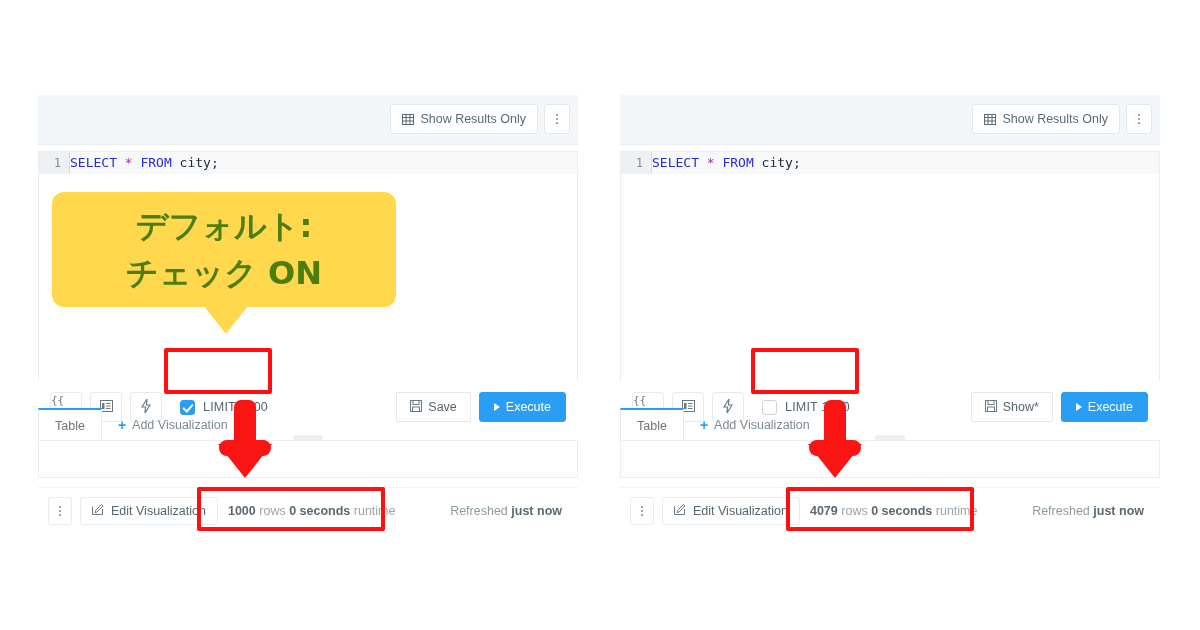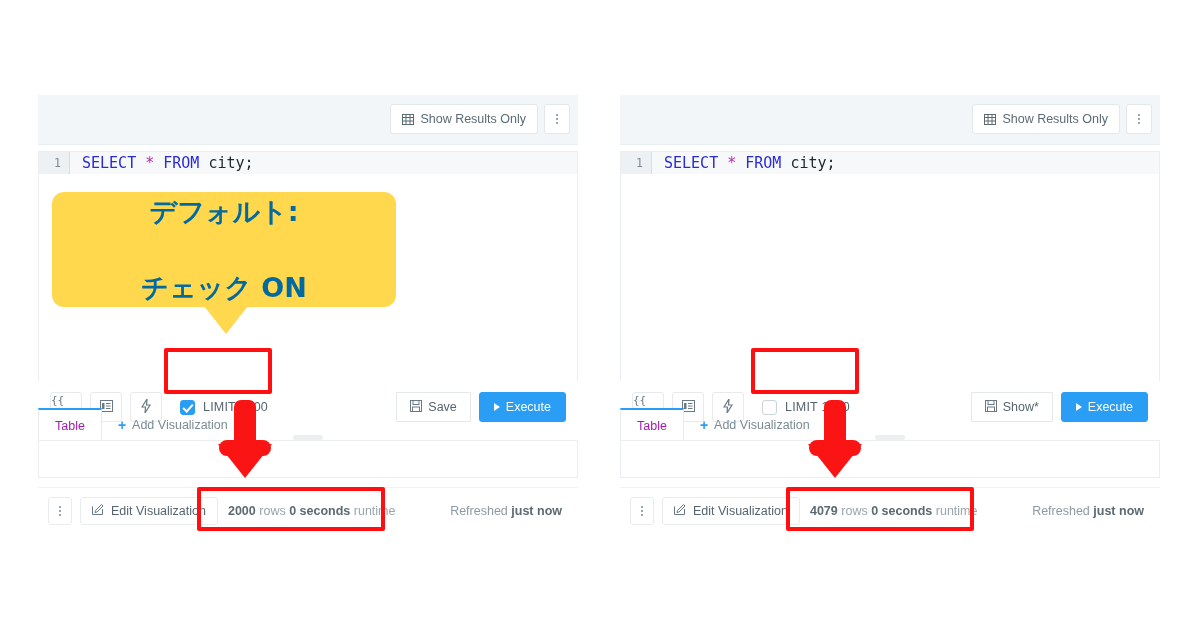--- a/index.html
+++ b/index.html
@@ -44,21 +44,21 @@
   .code-line{
     position:relative;height:22px;background:#f7f8fa;display:flex;align-items:center;
   }
   .gutter{
     width:30px;text-align:right;padding-right:8px;box-sizing:border-box;
     font-family:"DejaVu Sans Mono","Liberation Mono",monospace;
     font-size:11.5px;color:#7d8a94;background:#eef1f4;height:22px;line-height:22px;
   }
   .code{
     font-family:"DejaVu Sans Mono","Liberation Mono",monospace;
-    font-size:15px;color:#24292e;padding-left:12px;white-space:pre;
+    font-size:13px;color:#24292e;white-space:pre;
     border-left:1px solid #d7dde2;height:22px;line-height:22px;
   }
   .kw{color:#2a2ad6;}
   .op{color:#b030b0;}
   .editor-body{background:#fff;height:207px;}
 
   
   .ed-toolbar{
     position:absolute;left:0;top:286px;width:540px;height:52px;
     display:flex;align-items:center;
@@ -103,21 +103,21 @@
     background:#eceef0;border-radius:2px;
   }
 
   
   .tabs{
     position:absolute;left:0;top:312px;width:540px;height:34px;
     display:flex;align-items:flex-end;
   }
   .tab{
     height:33px;display:flex;align-items:center;padding:0 16px;box-sizing:border-box;
-    font-size:12.5px;color:#a21caf;background:#fff;border:1px solid #e6eaec;
+    font-size:12.5px;color:#737373;background:#fff;border:1px solid #e6eaec;
     border-bottom:none;border-top:2px solid #2a9df4;
   }
   .tab.addviz{
     border:none;background:transparent;color:#7b8b94;gap:6px;border-top:none;height:33px;
   }
   .plus{color:#2a9df4;font-size:14px;font-weight:bold;line-height:1;}
   .result-box{
     position:absolute;left:0;top:345px;width:540px;height:38px;
     border:1px solid #eceff1;box-sizing:border-box;background:#fff;
   }
@@ -145,22 +145,22 @@
   }
   .refreshed b{color:#5c6a72;font-weight:bold;}
 
   
   .redbox{
     position:absolute;border:4px solid #ff0f0f;border-radius:2px;box-sizing:border-box;
     pointer-events:none;
   }
   .callout{
     position:absolute;background:#ffd84d;border-radius:12px;
-    display:flex;flex-direction:column;align-items:center;justify-content:space-between;
-    color:#0369a1;font-size:27px;line-height:1.45;font-weight:bold;
+    display:flex;flex-direction:column;align-items:center;justify-content:center;
+    color:#4d7c0f;font-size:32px;line-height:1.45;font-weight:bold;
     font-family:"DejaVu Sans","Liberation Sans",sans-serif;
     text-align:center;
   }
   .callout-tail{
     position:absolute;width:0;height:0;
     border-left:22px solid transparent;border-right:22px solid transparent;
     border-top:28px solid #ffd84d;
   }
   .arrow{position:absolute;}
   .arrow .shaft{
@@ -283,21 +283,21 @@
       <div class="btn-editviz">
         <span>
           <svg width="12" height="12" viewBox="0 0 12 12">
               <path d="M0.5 3.5 V11.5 H10.5 V6" fill="none" stroke="#6a7a84"></path>
               <path d="M3.5 7.5 L9.5 1.5 L11 3 L5 9 L3 9.5 Z" fill="none" stroke="#6a7a84"></path>
             </svg>
         </span>
         <span>Edit Visualization</span>
       </div>
       <div class="stats">
-        <b>2000</b>
+        <b>1000</b>
         <span>rows</span>
         <b>0 seconds</b>
         <span>runtime</span>
       </div>
       <div class="refreshed">
         <span>Refreshed </span><b>just now</b>
       </div>
     </div>
   </div>
 

